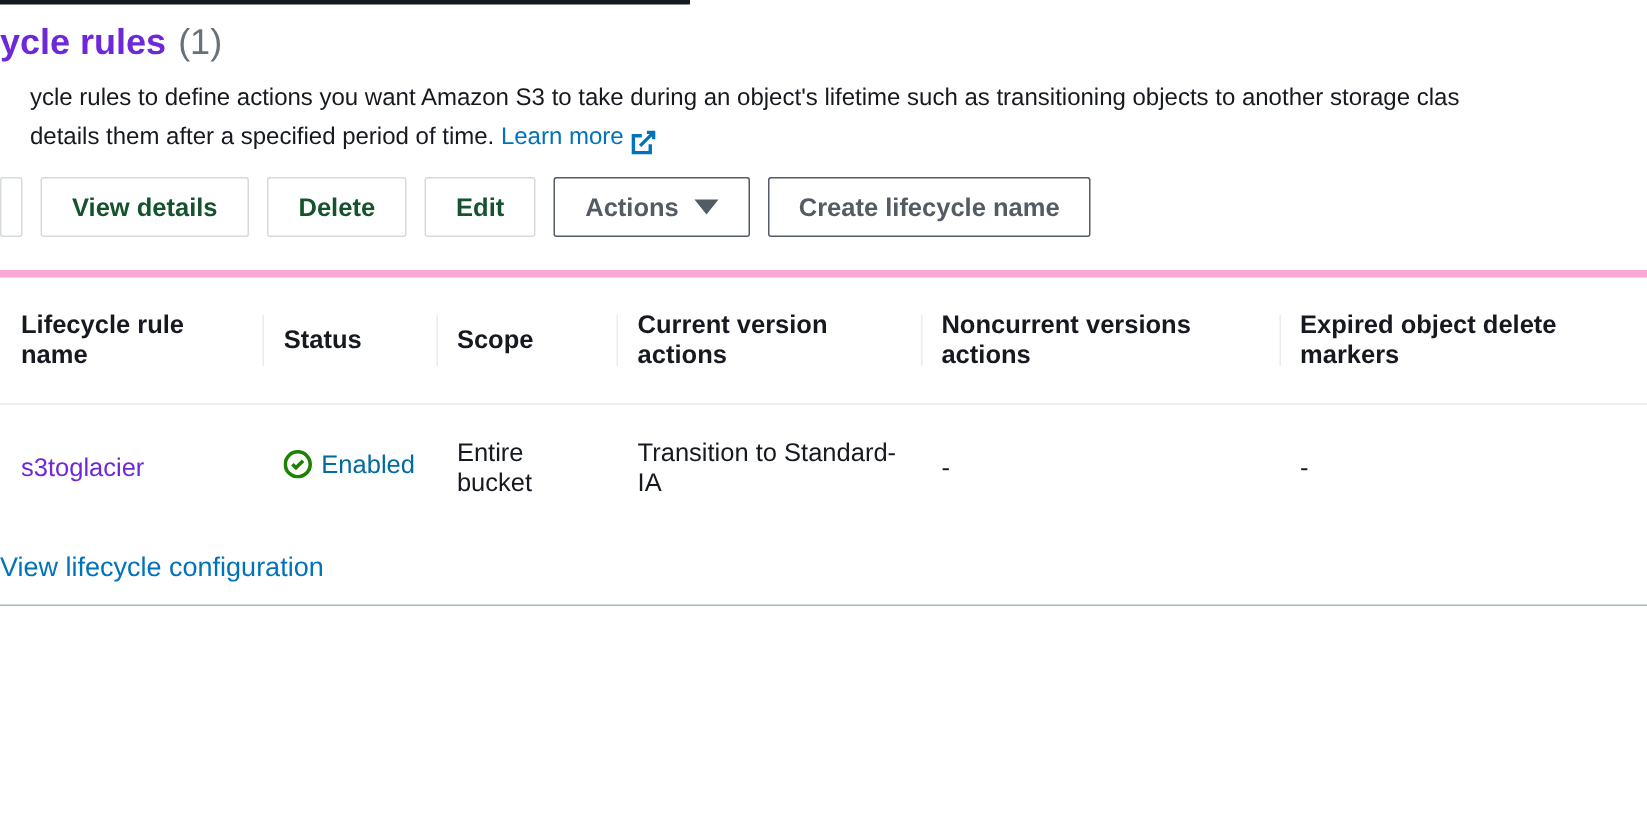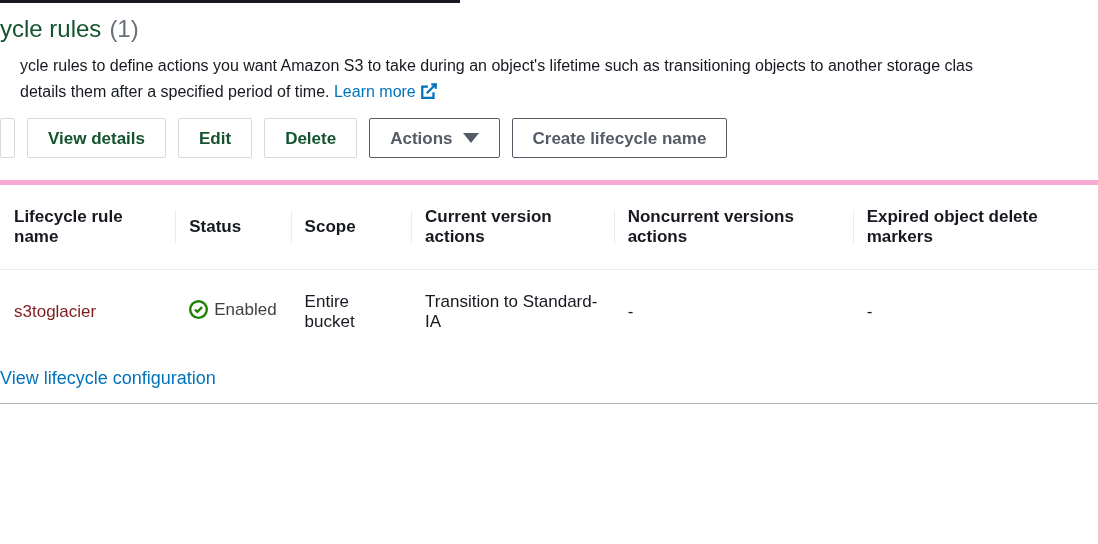--- a/index.html
+++ b/index.html
@@ -18,40 +18,40 @@
       padding: 0 0 0 0;
     }
     .header-row {
       display: flex;
       align-items: baseline;
       gap: 8px;
       padding: 12px 0 10px 0;
     }
     .title {
       font-size: 24px;
-      font-weight: 400;
-      color: #14532d;
+      font-weight: 700;
+      color: #6d28d9;
     }
     .count {
       font-size: 24px;
       font-weight: 400;
       color: #687078;
     }
     .desc {
       font-size: 16px;
       color: #16191f;
       line-height: 1.6;
       padding: 0 0 14px 0;
       margin-left: 20px;
     }
     .learn-link {
       color: #0073bb;
       text-decoration: none;
       display: inline-flex;
-      align-items: center;
+      align-items: flex-end;
       gap: 4px;
       cursor: pointer;
     }
     .ext-icon {
       display: inline-flex;
       color: #0073bb;
     }
     .button-row {
       display: flex;
       gap: 12px;
@@ -121,28 +121,28 @@
       background: #eaeded;
     }
     td {
       font-size: 17px;
       padding: 22px 14px;
       vertical-align: middle;
       color: #16191f;
       max-width: 140px;
     }
     .rule-link {
-      color: #7f1d1d;
+      color: #6d28d9;
       cursor: pointer;
       text-align: right;
     }
     .status-cell {
       display: inline-flex;
       gap: 6px;
-      color: #404040;
+      color: #0369a1;
       font-weight: 400;
     }
     .check-icon {
       display: inline-flex;
       color: #1d8102;
     }
     .footer-link {
       text-align: left;
       padding: 14px 0;
       font-size: 18px;
@@ -171,22 +171,22 @@
           <path d="M6 10 L14 2"></path>
           <path d="M12 9 L12 14 L2 14 L2 4 L7 4"></path>
         </svg>
       </span>
     </a>
   </div>
 
   <div class="button-row">
     <button class="btn narrow-disabled"></button>
     <button class="btn disabled">View details</button>
+    <button class="btn disabled">Delete</button>
     <button class="btn disabled">Edit</button>
-    <button class="btn disabled">Delete</button>
     <button class="btn">
       <span>Actions</span>
       <span class="caret-down"></span>
     </button>
     <button class="btn">Create lifecycle name</button>
   </div>
 
   <div class="table-container">
     <table>
       <thead>

